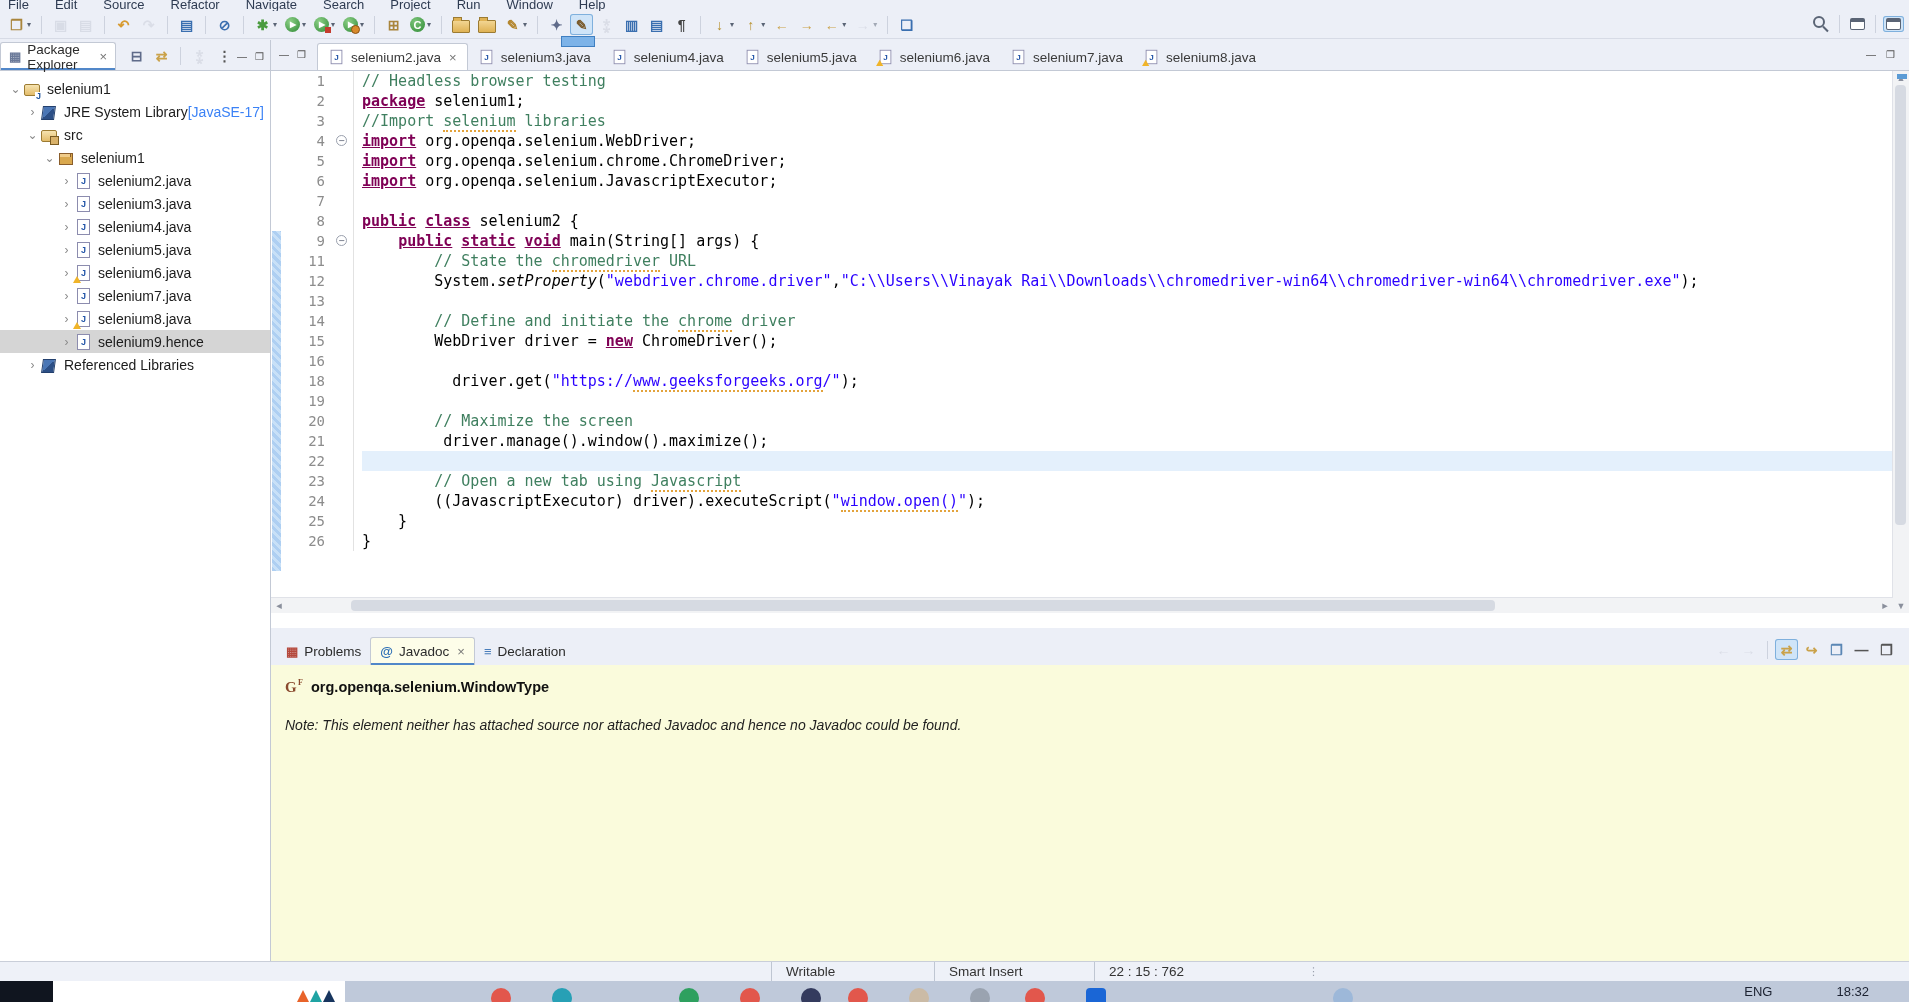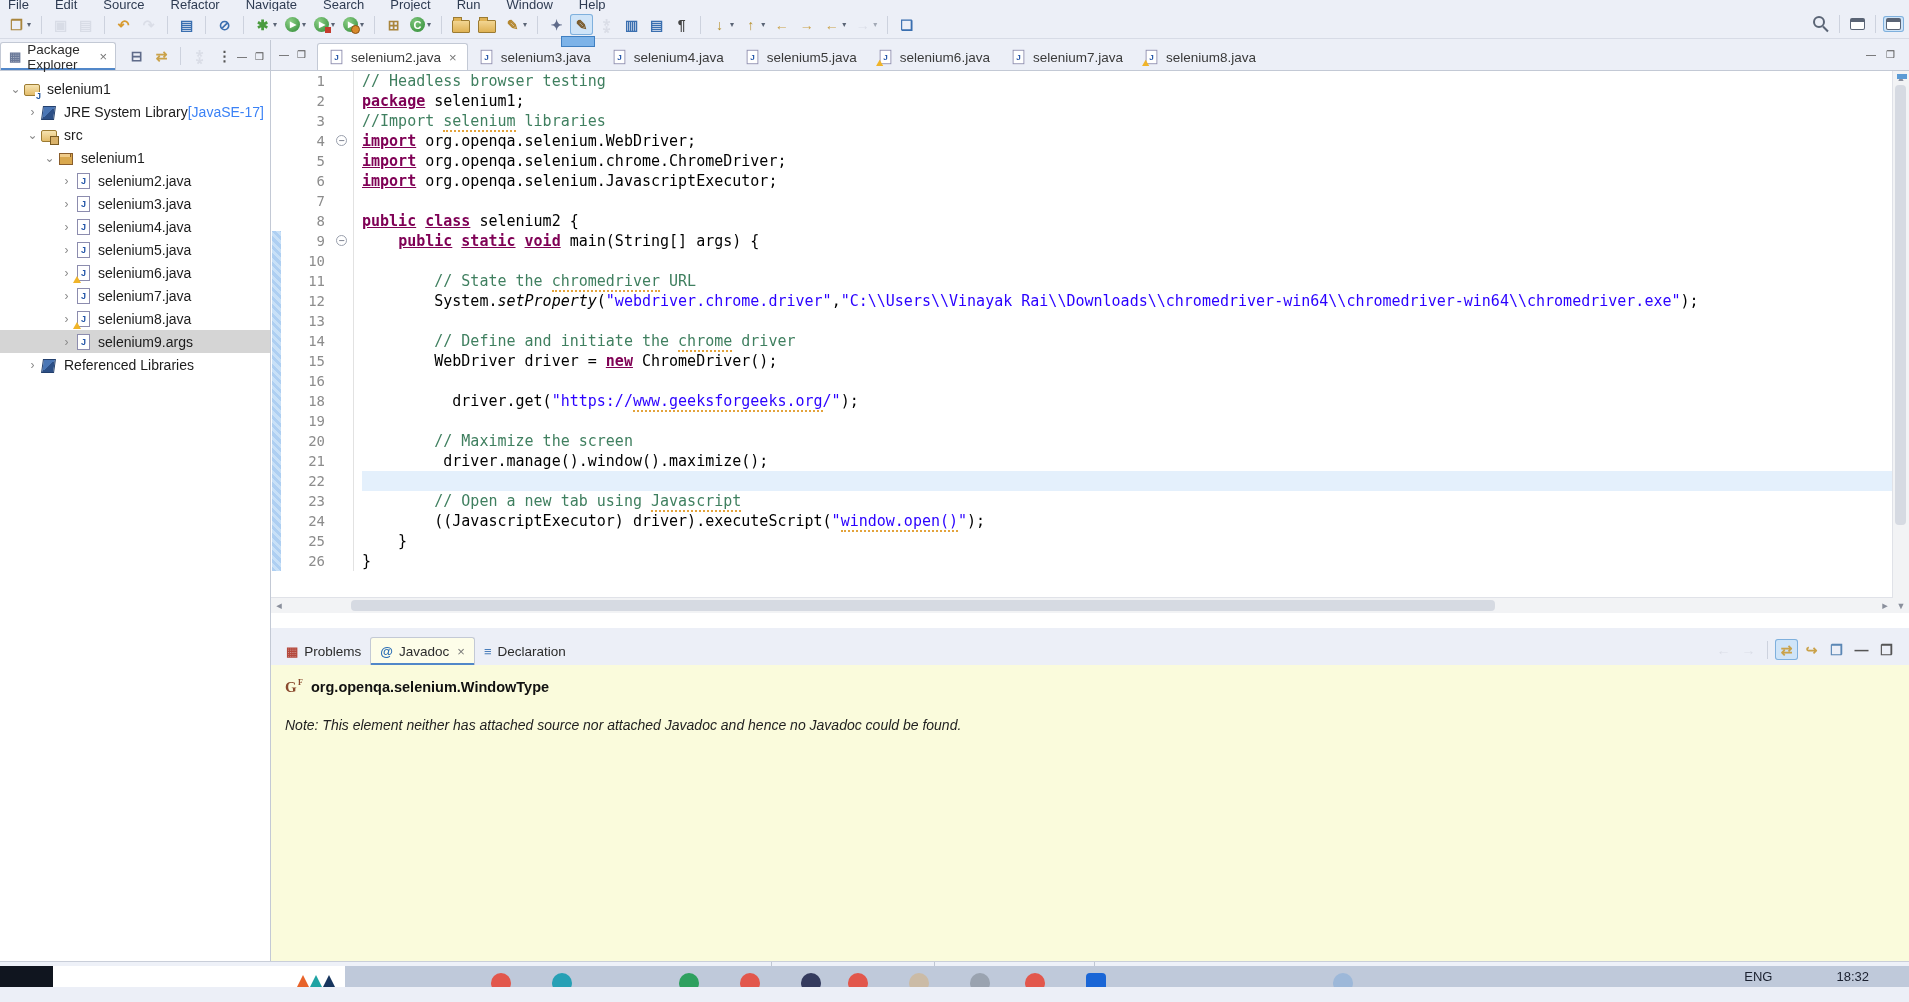--- a/index.html
+++ b/index.html
@@ -93,21 +93,21 @@
   .gficon{position:relative;width:18px;height:16px;color:#8a4a2e;font-weight:bold;font-size:15px;font-family:"Liberation Serif",serif;}
   .gficon sup{font-size:8px;position:absolute;top:-1px;right:0;}
   .jdoc-title{font-size:14.5px;font-weight:bold;color:#111;}
   .jdoc-note{margin-top:22px;font-style:italic;font-size:14px;color:#1f1f1f;}
   
   .statusbar{position:absolute;left:0;bottom:21px;width:100%;height:19px;background:#eef1f8;border-top:1px solid #c9ced9;display:flex;align-items:center;font-size:13.5px;color:#333;}
   .sspacer{width:771px;flex:none;}
   .scell{border-left:1px solid #bfc6d2;height:100%;display:flex;align-items:center;padding-left:14px;box-sizing:border-box;flex:none;}
   .sdots{color:#9aa0ad;letter-spacing:0;margin-left:36px;font-size:11px;}
   
-  .taskbar{position:absolute;left:0;bottom:15px;width:100%;height:21px;background:#bfc9da;display:flex;align-items:flex-start;overflow:hidden;}
+  .taskbar{position:absolute;left:0;bottom:0;width:100%;height:21px;background:#bfc9da;display:flex;align-items:flex-start;overflow:hidden;}
   .tb-start{width:53px;height:100%;background:#10151f;flex:none;}
   .tb-thumb{width:292px;height:100%;background:#fff;flex:none;display:flex;align-items:center;justify-content:flex-end;padding-right:10px;box-sizing:border-box;gap:1px;}
   .tb-tri{width:0;height:0;border-left:6px solid transparent;border-right:6px solid transparent;border-bottom:12px solid #e8632a;transform:translateY(4px);}
   .tb-ico{width:20px;height:20px;border-radius:50%;flex:none;transform:translateY(7px);}
   .tb-ico.sq{border-radius:4px;}
   .tb-right{margin-left:auto;display:flex;align-items:center;gap:64px;padding-right:40px;color:#1b2130;font-size:13px;transform:translateY(3px);}
 </style>
 </head>
 <body>
 
@@ -336,21 +336,21 @@
         <div class="trow" style="padding-left: 59px;">
           <span class="exp">›</span>
           <span class="ti jfile">
             <span class="warnb"></span>
           </span>
           <span class="tlabel">selenium8.java</span>
         </div>
         <div class="trow sel" style="padding-left: 59px;">
           <span class="exp">›</span>
           <span class="ti jfile"></span>
-          <span class="tlabel">selenium9.args</span>
+          <span class="tlabel">selenium9.hence</span>
         </div>
         <div class="trow" style="padding-left: 25px;">
           <span class="exp">›</span>
           <span class="ti library"></span>
           <span class="tlabel">Referenced Libraries</span>
         </div>
       </div>
   </div>
 
   <div class="editor">
@@ -442,25 +442,20 @@
             <span class="lnum">8</span>
             <span class="fcol"></span>
             <span class="ctxt"><span class="k">public</span><span class="p"> </span><span class="k">class</span><span class="p"> selenium2 {</span></span>
           </div>
           <div class="cline">
             <span class="lnum">9</span>
             <span class="fcol">
               <span class="fld">−</span>
             </span>
             <span class="ctxt"><span class="p">    </span><span class="k">public</span><span class="p"> </span><span class="k">static</span><span class="p"> </span><span class="k">void</span><span class="p"> main(String[] args) {</span></span>
-          </div>
-          <div class="cline">
-            <span class="lnum">10</span>
-            <span class="fcol"></span>
-            <span class="ctxt"></span>
           </div>
           <div class="cline">
             <span class="lnum">11</span>
             <span class="fcol"></span>
             <span class="ctxt"><span class="p">        </span><span class="c">// State the </span><span class="c u">chromedriver</span><span class="c"> URL</span></span>
           </div>
           <div class="cline">
             <span class="lnum">12</span>
             <span class="fcol"></span>
             <span class="ctxt"><span class="p">        System.</span><span class="i">setProperty</span><span class="p">(</span><span class="s">"webdriver.chrome.driver"</span><span class="p">,</span><span class="s">"C:\\Users\\Vinayak Rai\\Downloads\\chromedriver-win64\\chromedriver-win64\\chromedriver.exe"</span><span class="p">);</span></span>

